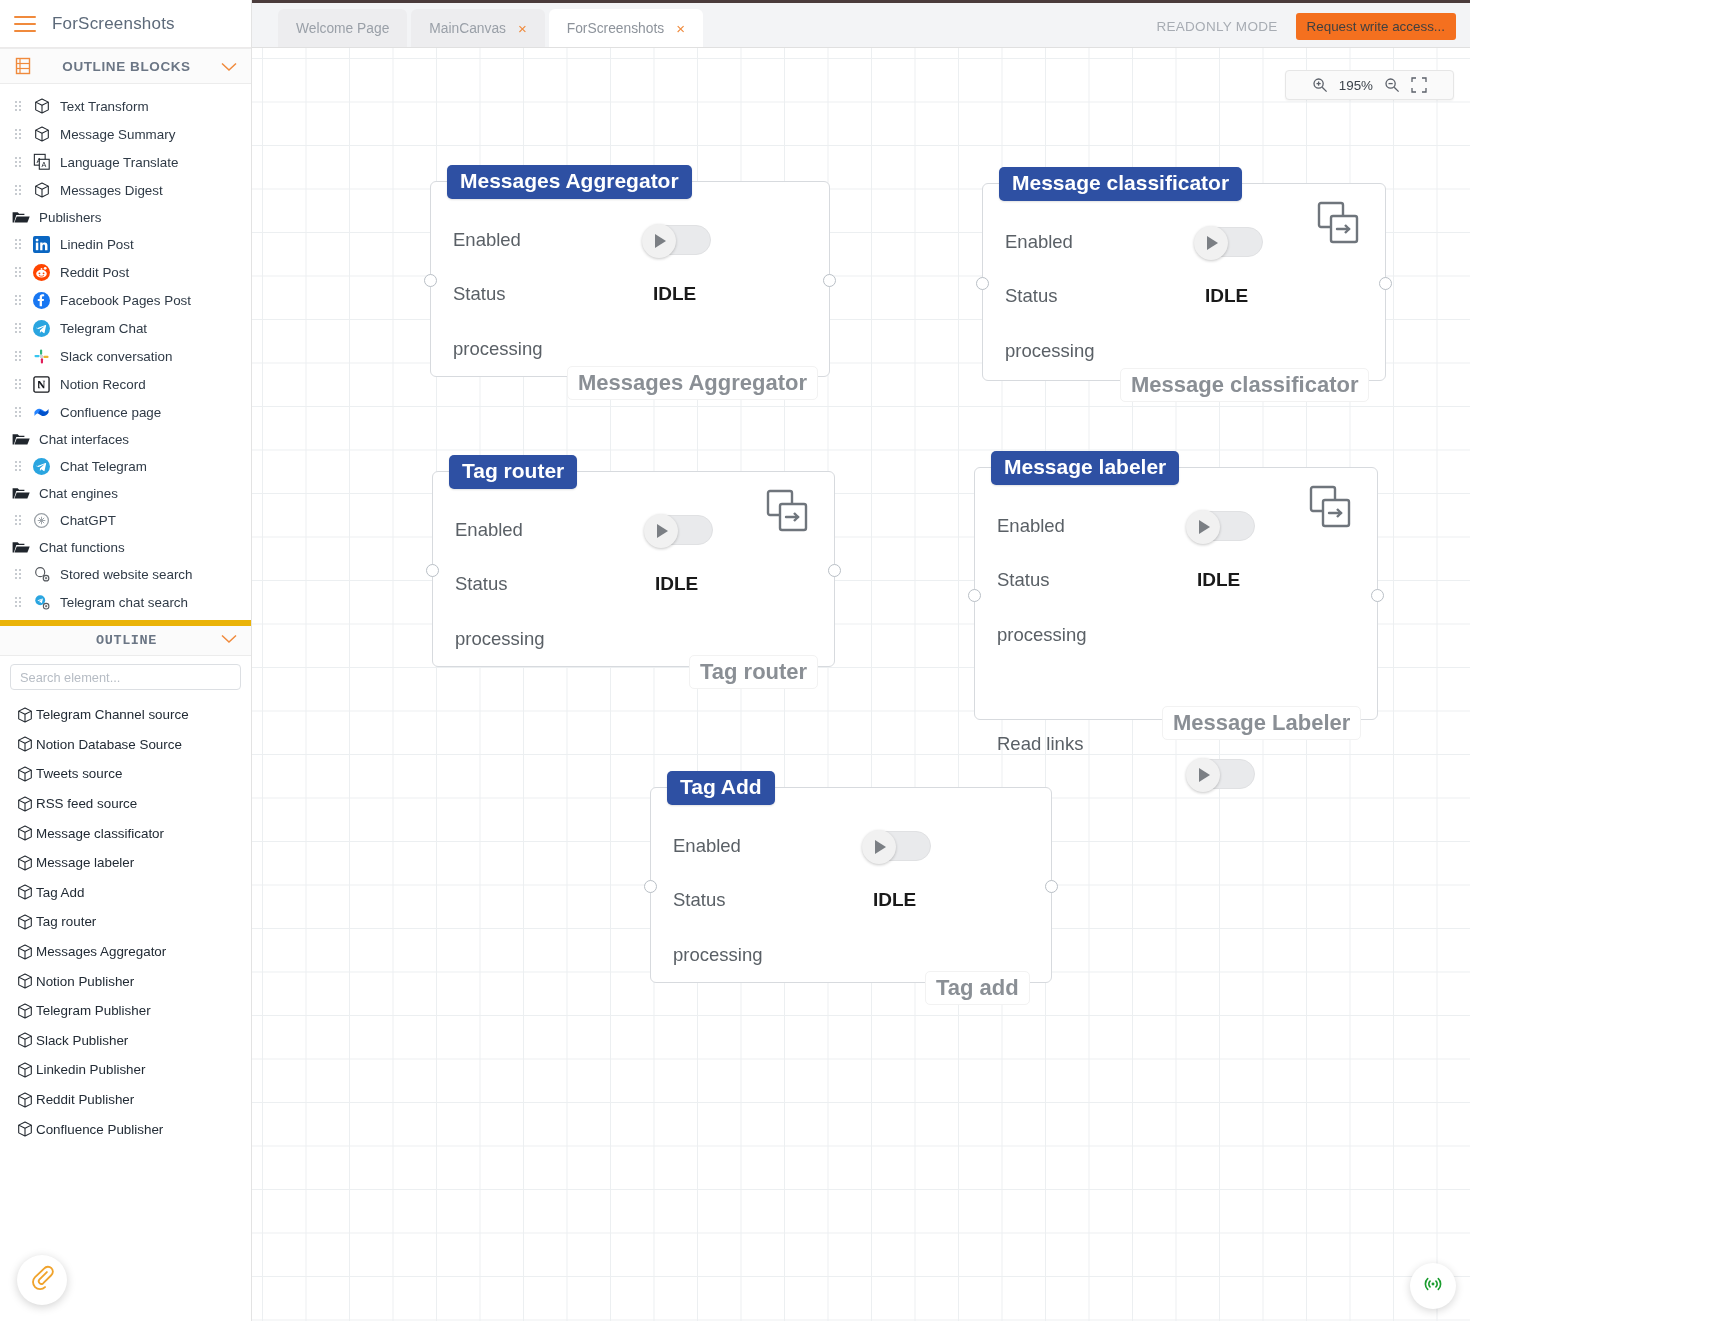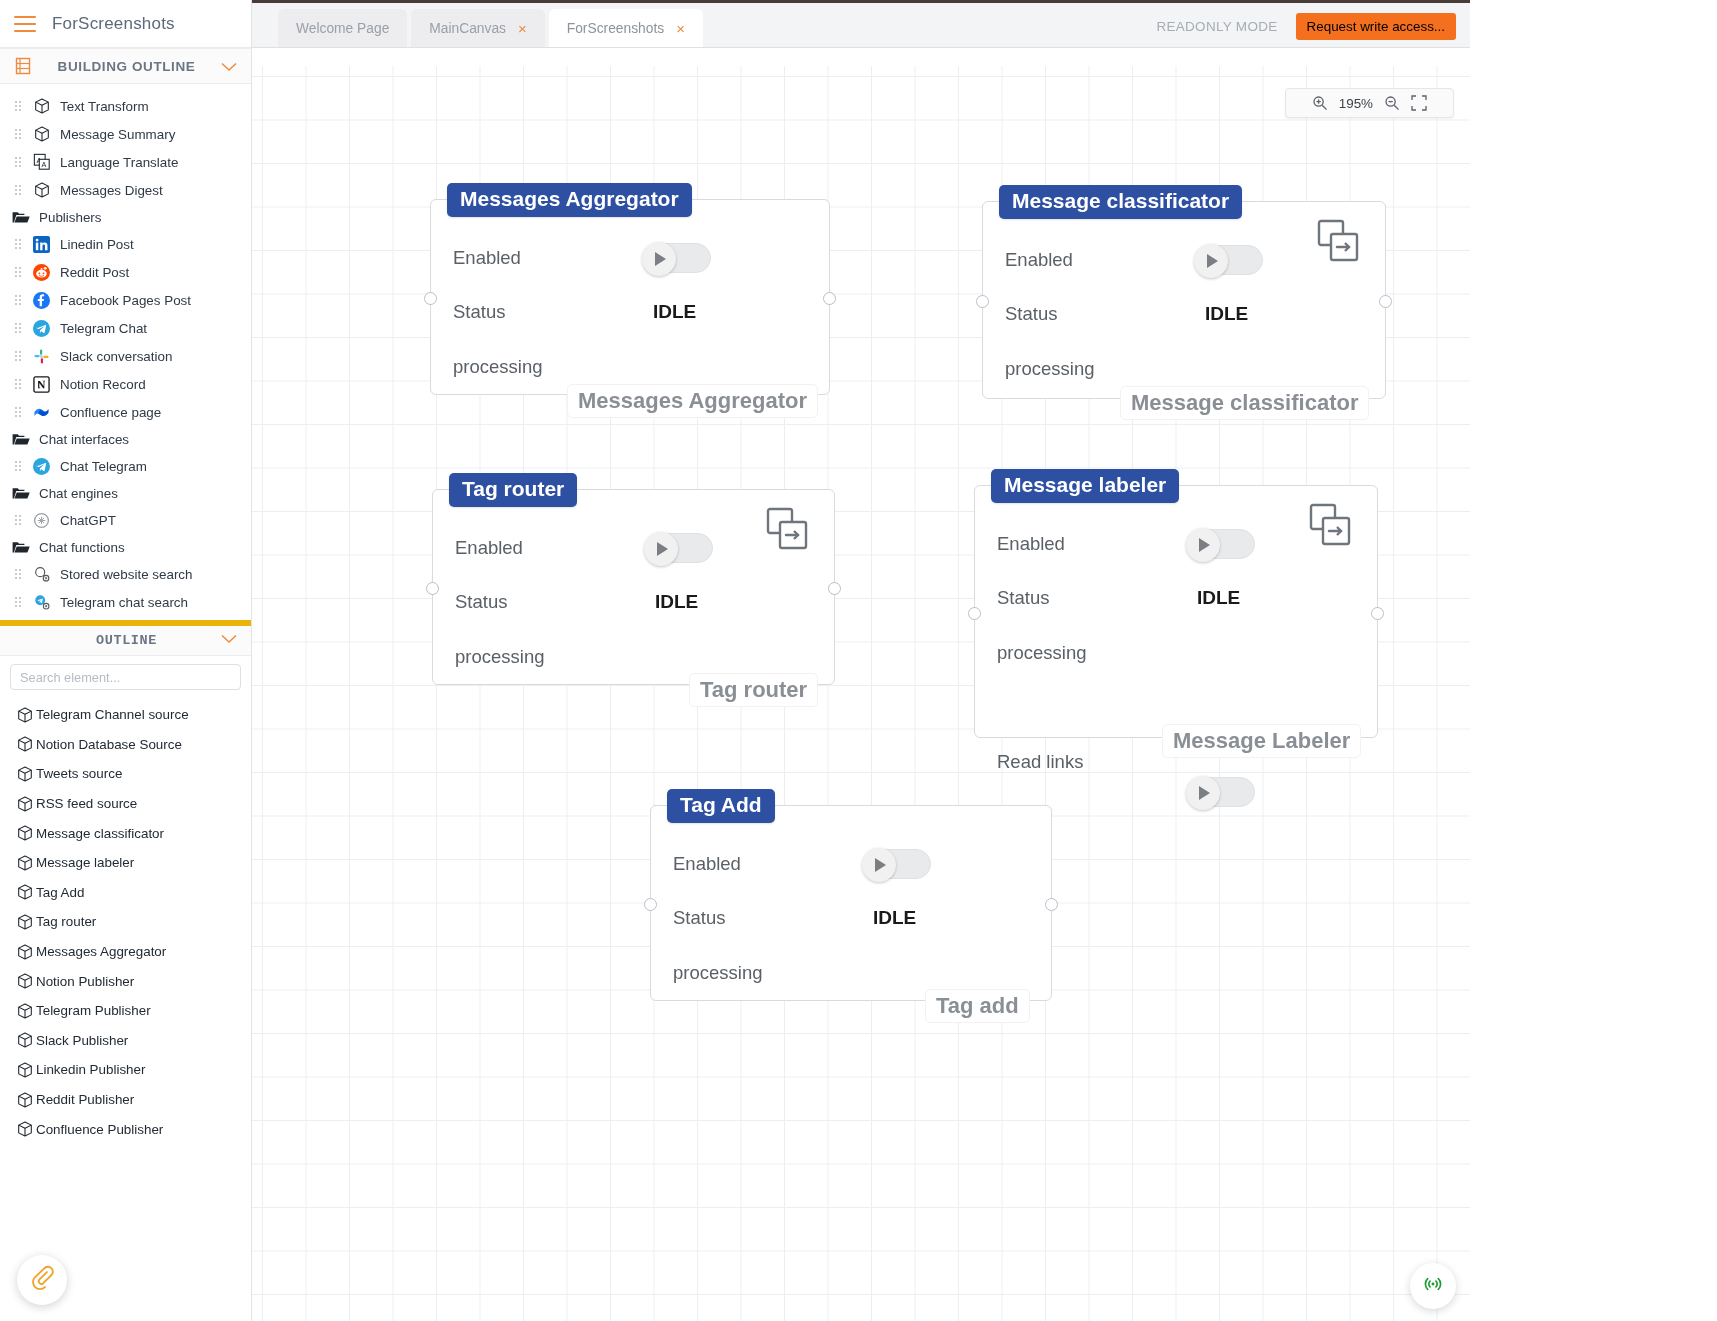--- a/index.html
+++ b/index.html
@@ -78,21 +78,21 @@
   }
 
   .fab {
     position: absolute; left: 17px; bottom: 16px;
     width: 50px; height: 50px; border-radius: 50%; background: #fff;
     box-shadow: 0 2px 10px rgba(0,0,0,.18);
     display: flex; align-items: center; justify-content: center; cursor: pointer;
   }
 
   
-  .main { flex: 1; position: relative; height: 1321px; display: flex; flex-direction: column; gap: 18px; }
+  .main { flex: 1; position: relative; height: 1321px; display: flex; flex-direction: column; }
   .topbar {
     height: 48px; flex: 0 0 48px; background: #f3f4f6;
     border-bottom: 1px solid #e0e0e0;
     display: flex; align-items: flex-end; position: relative; z-index: 15;
   }
   .topbar::before{ content:""; position:absolute; left:0; right:0; top:0; height:3px; background:#4a3b3b; }
   .tabs { display: flex; align-items: flex-end; height: 100%; padding-left: 26px; gap: 0; }
   .tab {
     height: 38px; display: flex; align-items: center; gap: 12px;
     padding: 0 18px; font-size: 13.8px; color: #9aa0a8; cursor: pointer;
@@ -100,21 +100,21 @@
     margin-right: 4px;
   }
   .tab.active { background: #ffffff; color: #8d939b; }
   .tab-close { color: #f08a3c; font-size: 15px; line-height: 1; font-weight: 400; }
   .topright {
     margin-left: auto; display: flex; align-items: center; gap: 18px;
     padding: 0 14px 7px 0;
   }
   .readonly { font-size: 13.5px; color: #a7acb3; letter-spacing: .3px; }
   .req-btn {
-    background: #f4701f; color: #000000; border: none; border-radius: 3px;
+    background: #f4701f; color: #404040; border: none; border-radius: 3px;
     height: 27px; padding: 0 11px; font-size: 13.4px; cursor: pointer;
     font-family: "Liberation Sans", sans-serif;
   }
 
   
   .canvas {
     flex: 1; position: relative; overflow: hidden; background: #ffffff;
     background-image:
       linear-gradient(to right, #eceff1 1px, transparent 1px),
       linear-gradient(to bottom, #eceff1 1px, transparent 1px);
@@ -197,21 +197,21 @@
 
     <div class="section-head">
       <span class="sect-icon">
         <svg width="18" height="18" viewBox="0 0 18 18">
           <rect x="2.5" y="1.5" width="13" height="15" fill="none" stroke="#f08a3c" stroke-width="1.4"></rect>
           <line x1="2.5" y1="6.5" x2="15.5" y2="6.5" stroke="#f08a3c" stroke-width="1.2"></line>
           <line x1="2.5" y1="11.5" x2="15.5" y2="11.5" stroke="#f08a3c" stroke-width="1.2"></line>
           <line x1="6" y1="1.5" x2="6" y2="16.5" stroke="#f08a3c" stroke-width="1.2"></line>
         </svg>
       </span>
-      <span class="section-title">BUILDING OUTLINE</span>
+      <span class="section-title">OUTLINE BLOCKS</span>
       <span class="chev">
         <svg width="16" height="10" viewBox="0 0 16 10">
             <polyline points="1,1.5 8,8 15,1.5" fill="none" stroke="#f08a3c" stroke-width="1.5"></polyline>
           </svg>
       </span>
     </div>
 
     <div class="bb-list" id="bb-list">
         <div class="bb-item">
           <span class="grip"></span>

